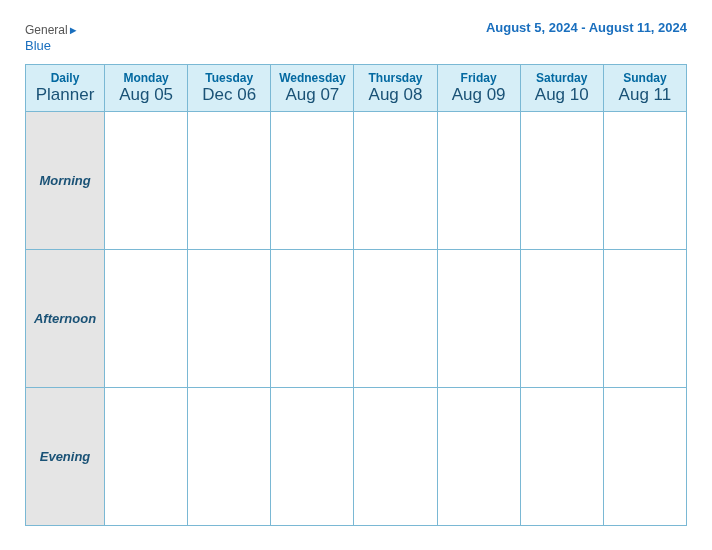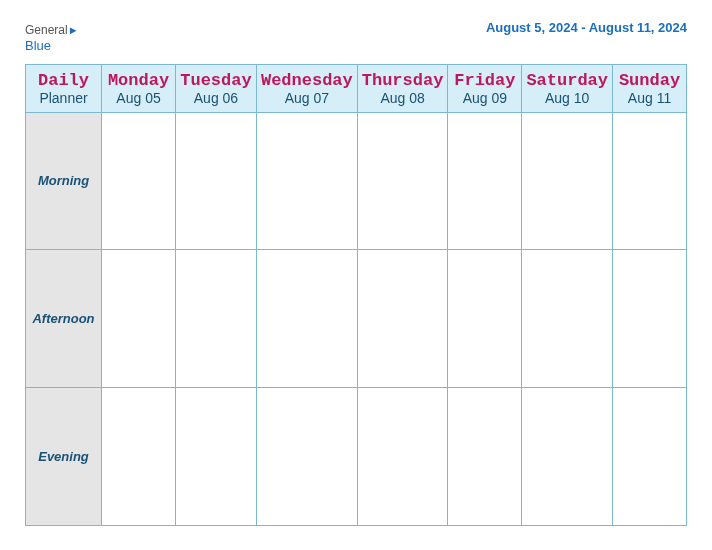--- a/index.html
+++ b/index.html
@@ -70,28 +70,27 @@
     }
     .planner-table thead tr th {
       background: #d6eef7;
       padding: 6px 4px;
       font-size: 12px;
       color: #1a5276;
       font-weight: bold;
     }
     .planner-table thead tr th .day-name {
       display: block;
-      font-size: 17px;
+      font-size: 12px;
       font-weight: bold;
-      color: #be185d;
-      font-family: Liberation Mono, monospace;
+      color: #0369a1;
     }
     .planner-table thead tr th .day-date {
       display: block;
-      font-size: 14px;
+      font-size: 17px;
       color: #1a5276;
       font-weight: normal;
     }
     .planner-table tbody tr td {
       background: #fff;
       height: 110px;
       width: 82px;
     }
     .planner-table tbody tr td.row-label {
       background: #e5e5e5;
@@ -128,21 +127,21 @@
         <th class="header-label-cell">
           <span class="day-name">Daily</span>
           <span class="day-date">Planner</span>
         </th>
         <th>
           <span class="day-name">Monday</span>
           <span class="day-date">Aug 05</span>
         </th>
         <th>
           <span class="day-name">Tuesday</span>
-          <span class="day-date">Aug 06</span>
+          <span class="day-date">Dec 06</span>
         </th>
         <th>
           <span class="day-name">Wednesday</span>
           <span class="day-date">Aug 07</span>
         </th>
         <th>
           <span class="day-name">Thursday</span>
           <span class="day-date">Aug 08</span>
         </th>
         <th>

